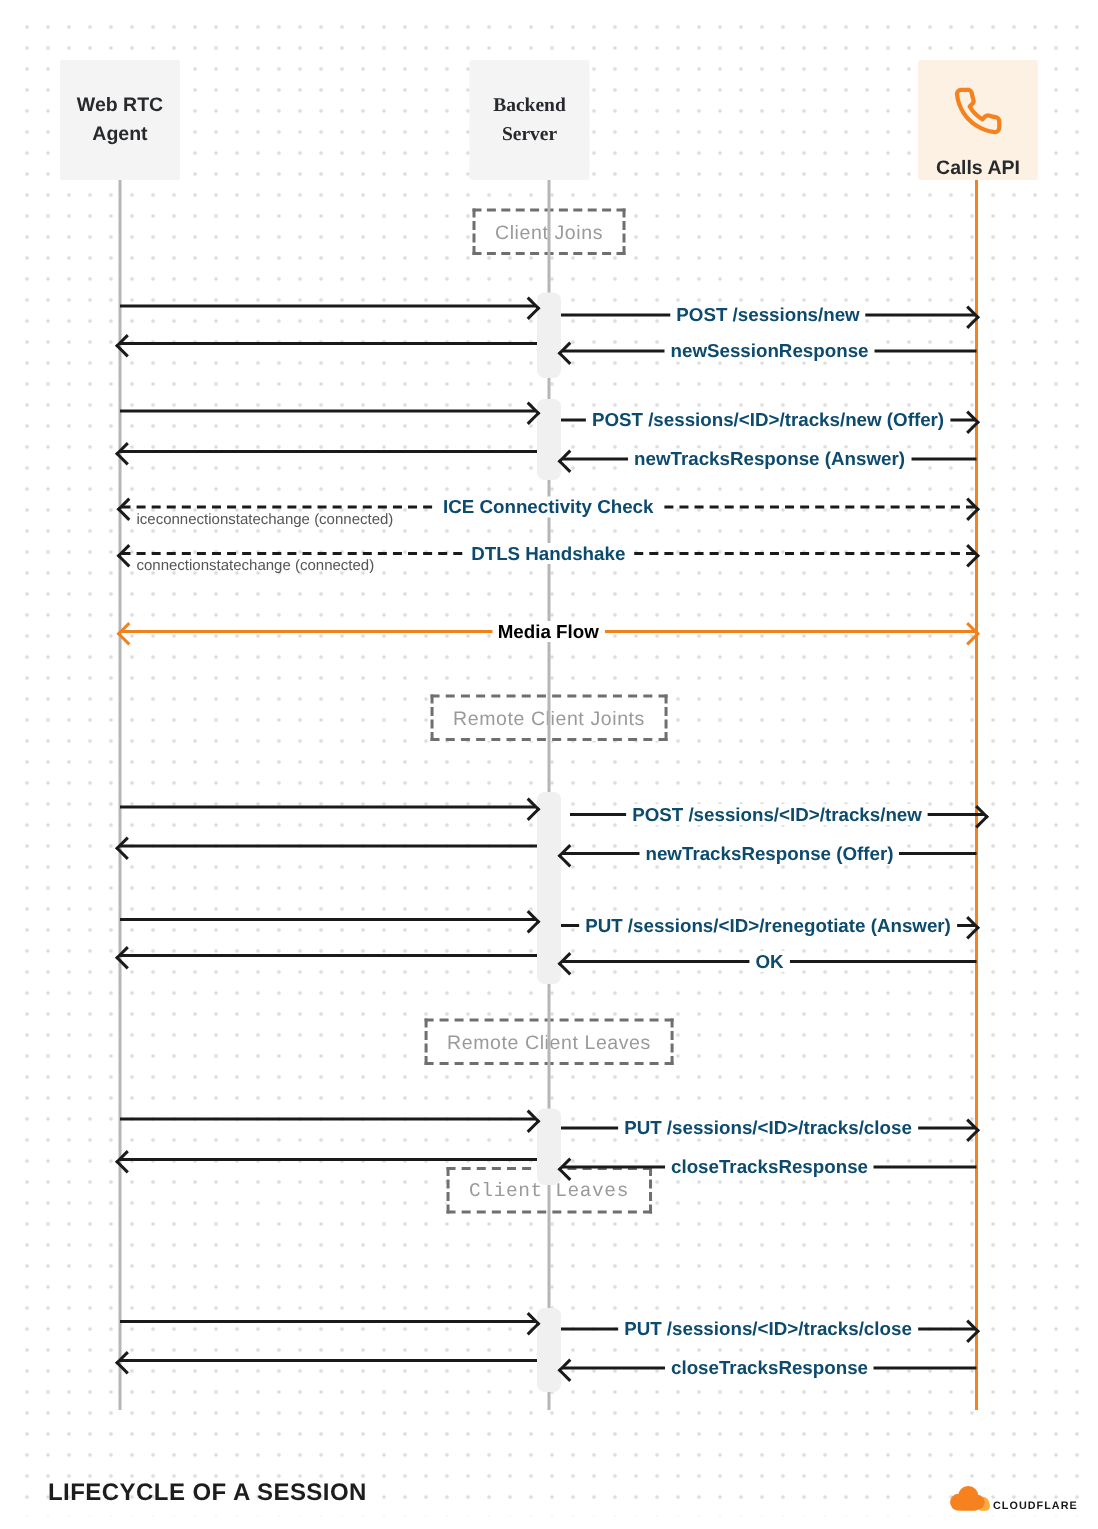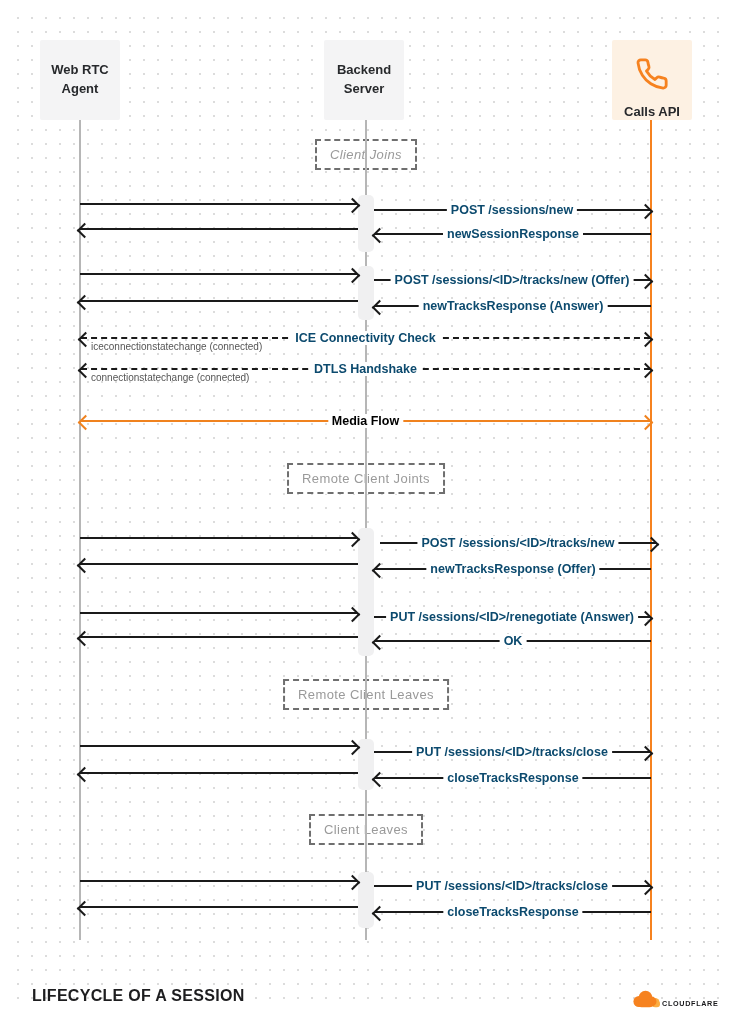--- a/index.html
+++ b/index.html
@@ -68,24 +68,24 @@
 </head>
 <body>
 
 <div class="dots"></div>
 
 <div class="lifeline gray" style="left:79px;"></div>
 <div class="lifeline gray" style="left:365px;"></div>
 <div class="lifeline orange" style="left:650px;"></div>
 
 <div id="layer-phases">
-    <div class="phase" style="top: 139px; font-style: italic;">Client Joins</div>
+    <div class="phase" style="top: 139px;">Client Joins</div>
     <div class="phase" style="top: 463px;">Remote Client Joints</div>
     <div class="phase" style="top: 679px;">Remote Client Leaves</div>
-    <div class="phase" style="top: 814px;">Client Leaves</div>
+    <div class="phase" style="top: 778px; font-family: Liberation Mono, monospace;">Client Leaves</div>
   </div>
 <div id="layer-acts">
     <div class="act" style="top: 195px; height: 57px;"></div>
     <div class="act" style="top: 266px; height: 54px;"></div>
     <div class="act" style="top: 528px; height: 128px;"></div>
     <div class="act" style="top: 739px; height: 51px;"></div>
     <div class="act" style="top: 872px; height: 56px;"></div>
   </div>
 <div id="layer-msgs">
     <div class="msg" style="left: 80px; top: 203px; width: 277px;">
@@ -215,21 +215,21 @@
     <div class="msg" style="left: 80px; top: 906px; width: 278px;">
       <div class="line"></div>
       <div class="head l"></div>
     </div>
   </div>
 
 <div class="pbox" style="left:40px;">
   <span class="plabel">Web RTC
 Agent</span>
 </div>
-<div class="pbox" style="left:324px;">
+<div class="pbox" style="left:313px;font-family:Liberation Serif, serif;">
   <span class="plabel">Backend
 Server</span>
 </div>
 <div class="pbox calls" style="left:612px;">
   <span>
     <svg width="34" height="34" viewBox="0 0 24 24" fill="none" stroke="#F6821F" stroke-width="2" stroke-linecap="round" stroke-linejoin="round">
       <path d="M22 16.92v3a2 2 0 0 1-2.18 2 19.79 19.79 0 0 1-8.63-3.07 19.5 19.5 0 0 1-6-6 19.79 19.79 0 0 1-3.07-8.67A2 2 0 0 1 4.11 2h3a2 2 0 0 1 2 1.72 12.84 12.84 0 0 0 .7 2.81 2 2 0 0 1-.45 2.11L8.09 9.91a16 16 0 0 0 6 6l1.27-1.27a2 2 0 0 1 2.11-.45 12.84 12.84 0 0 0 2.81.7A2 2 0 0 1 22 16.92z"></path>
     </svg>
   </span>
   <span class="plabel">Calls API</span>

